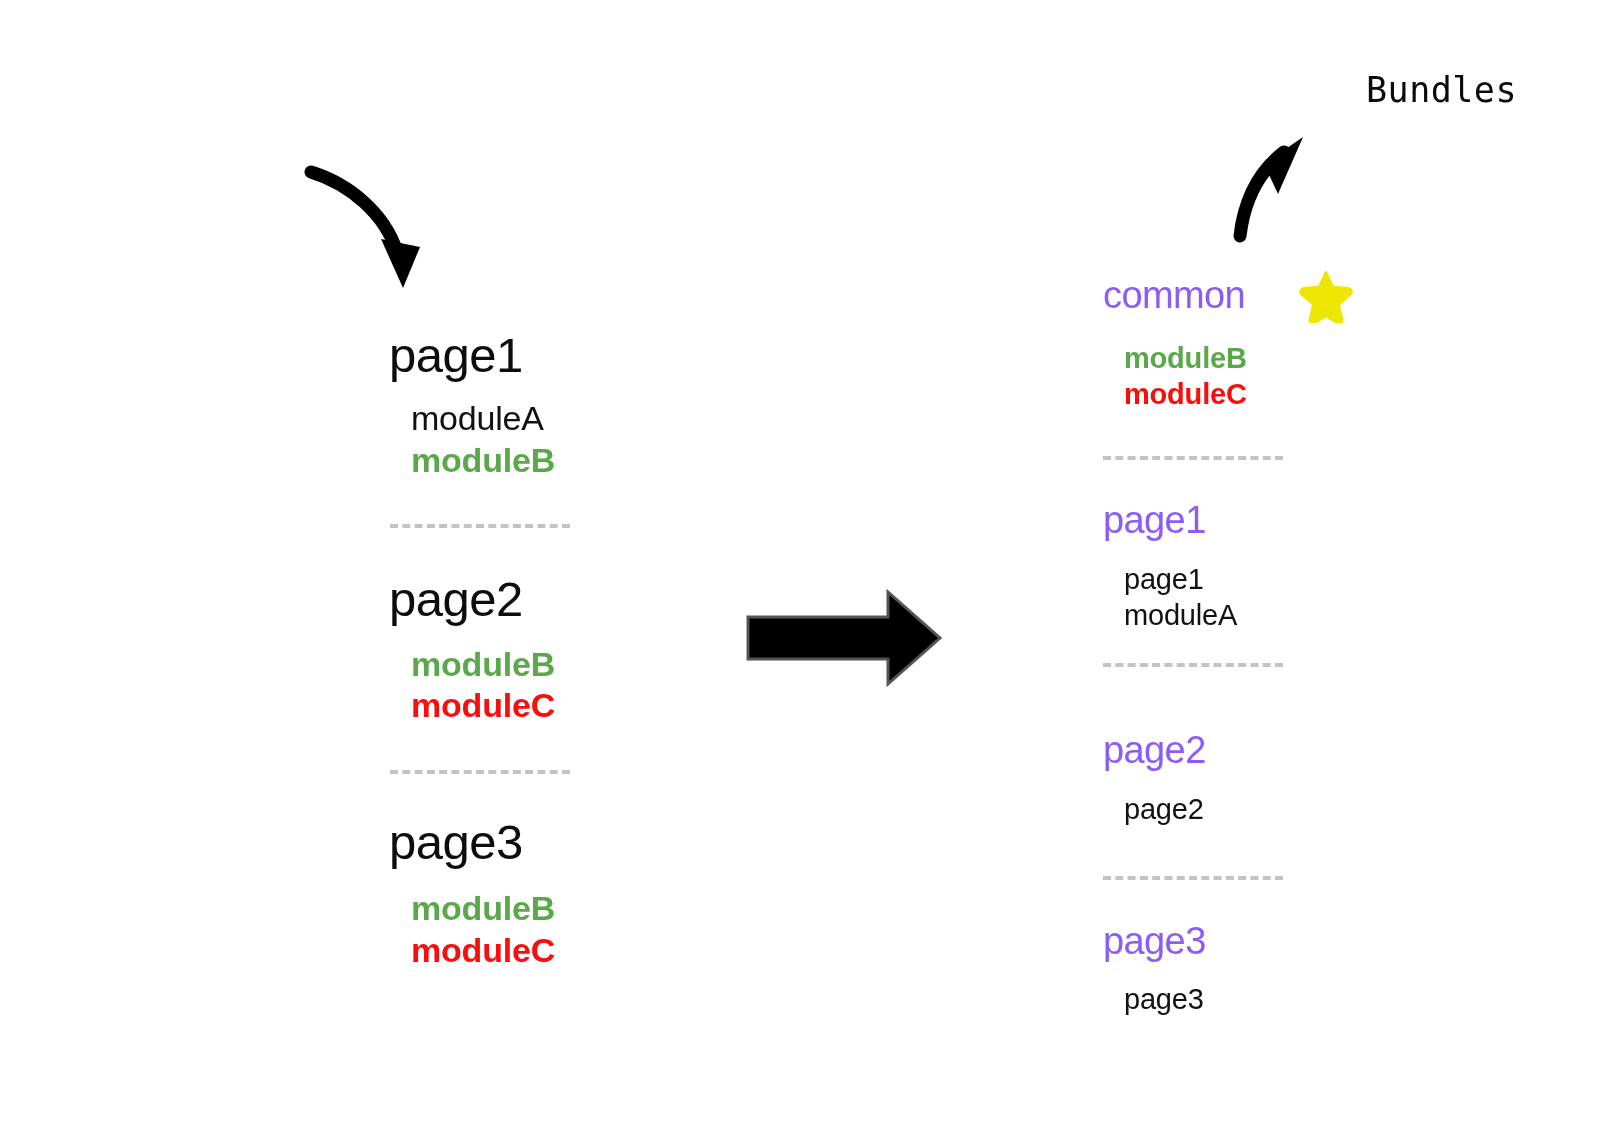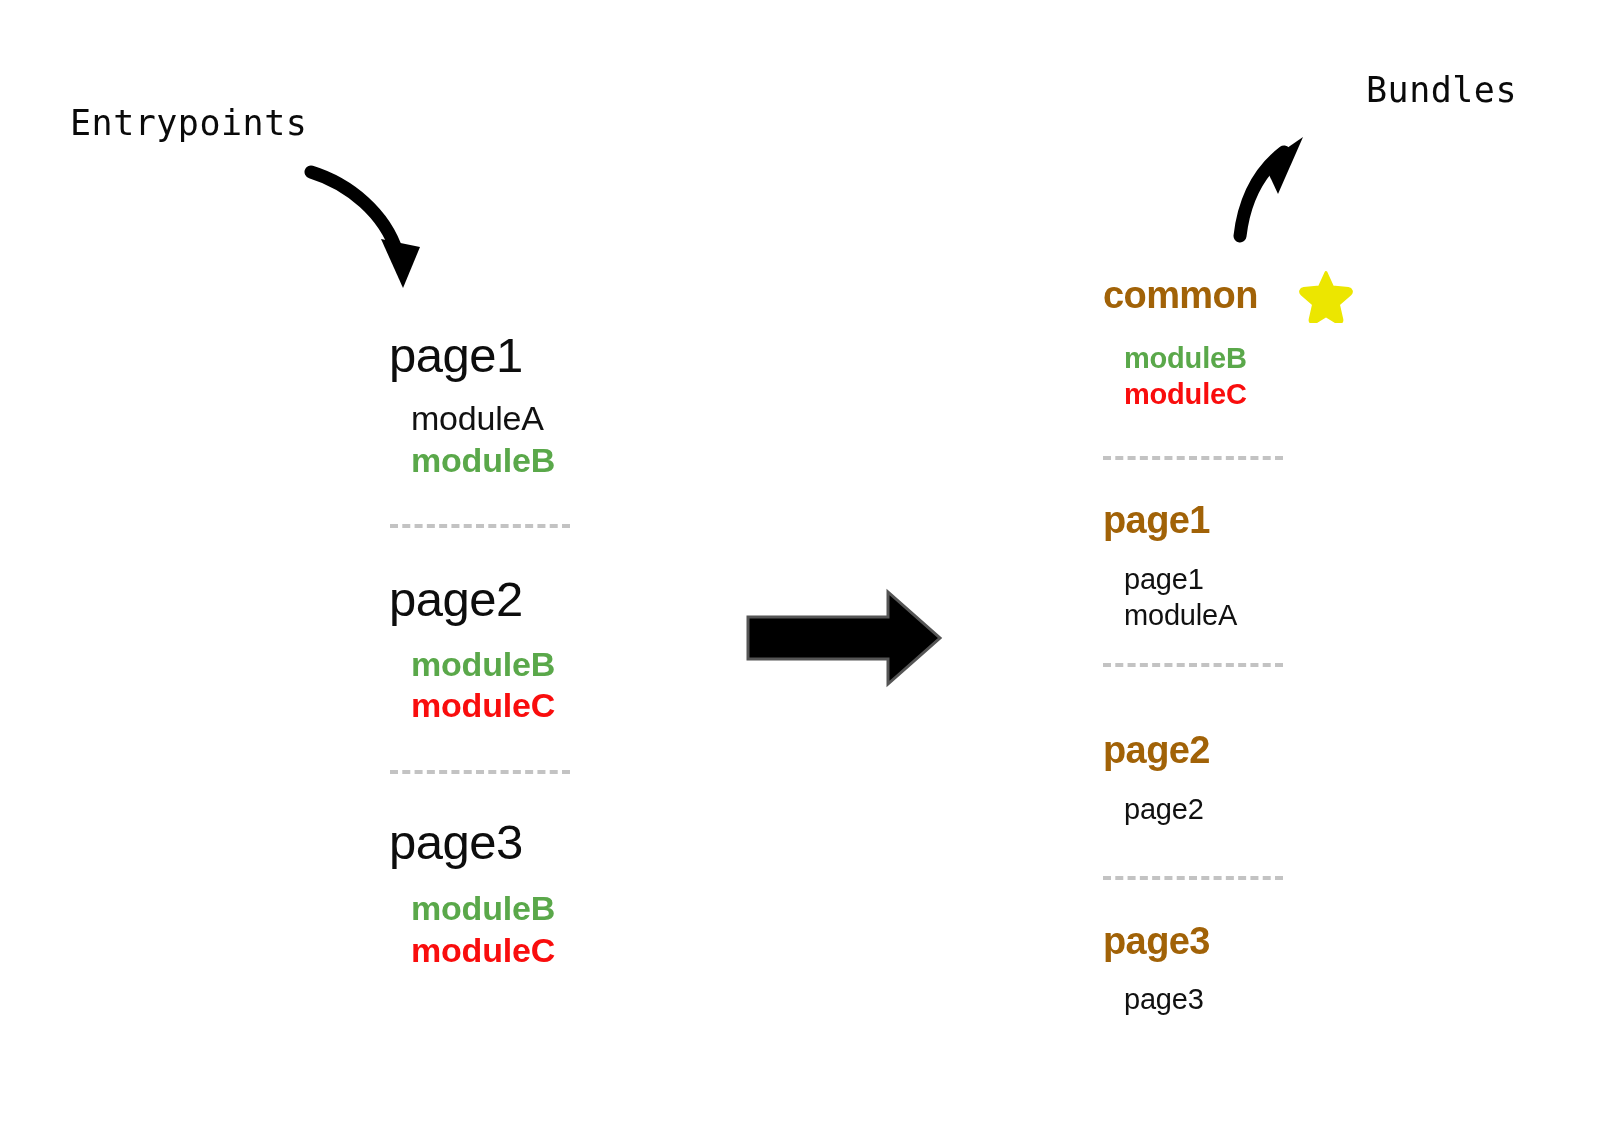--- a/index.html
+++ b/index.html
@@ -49,22 +49,22 @@
   }
   .lcol-item.mod-red {
     font-weight: 700;
     color: #f90d0d;
   }
 
   
   .rcol-head {
     font-family: "Liberation Sans", sans-serif;
     font-size: 38px;
-    font-weight: 700;
-    color: #a16207;
+    font-weight: 400;
+    color: #8b5cf6;
     letter-spacing: -0.6px;
   }
   .rcol-item {
     font-family: "Liberation Sans", sans-serif;
     font-size: 29px;
     font-weight: 400;
     color: #111111;
     letter-spacing: -0.2px;
   }
   .rcol-item.mod-green {
@@ -90,21 +90,20 @@
     width: 1600px;
     height: 1138px;
     pointer-events: none;
   }
 </style>
 </head>
 <body>
 
 <div id="canvas">
 
-  <div class="abs mono-label" style="left:70px; top:103px;">Entrypoints</div>
 
   <div class="abs lcol-head" style="left:389px; top:327px;">page1</div>
   <div class="abs lcol-item" style="left:411px; top:399px;">moduleA</div>
   <div class="abs lcol-item mod-green" style="left:411px; top:441px;">moduleB</div>
 
   <div class="dash-sep" style="left:390px; top:524px; width:180px;"></div>
 
   <div class="abs lcol-head" style="left:389px; top:571px;">page2</div>
   <div class="abs lcol-item mod-green" style="left:411px; top:645px;">moduleB</div>
   <div class="abs lcol-item mod-red" style="left:411px; top:686px;">moduleC</div>

